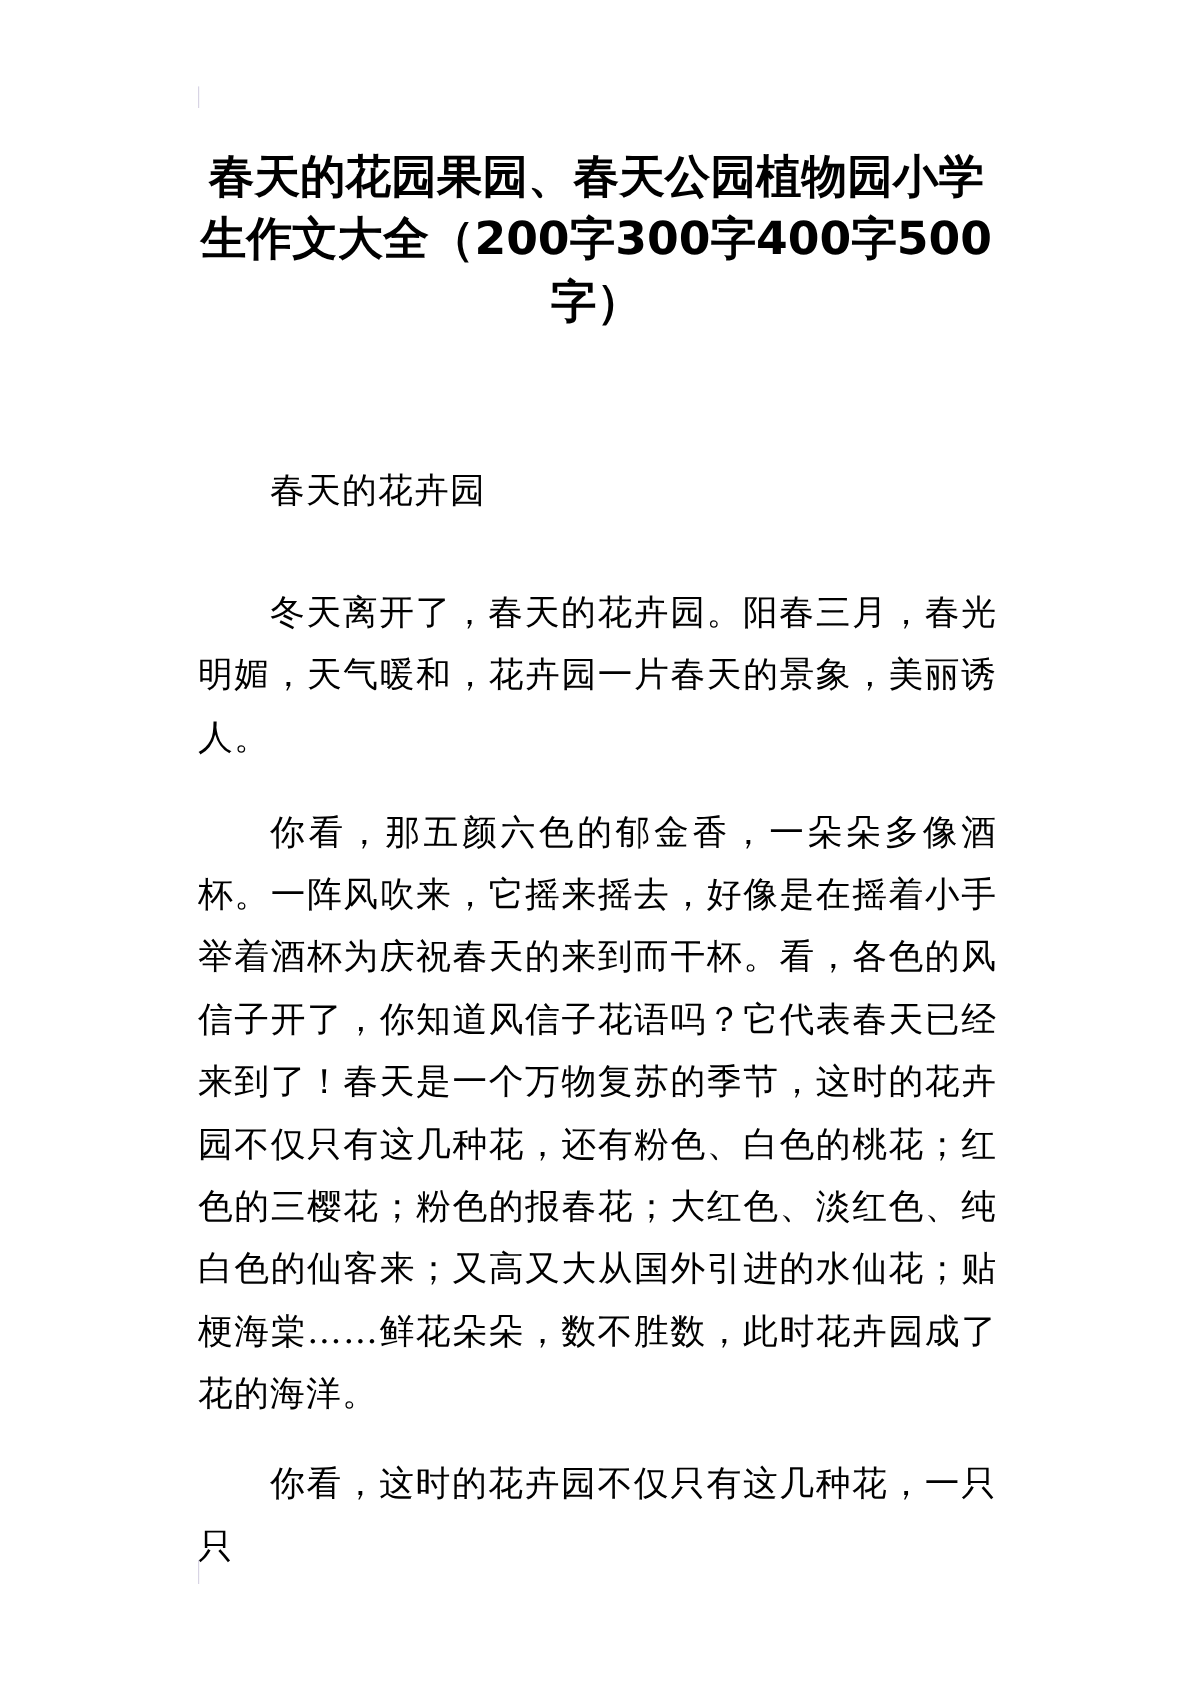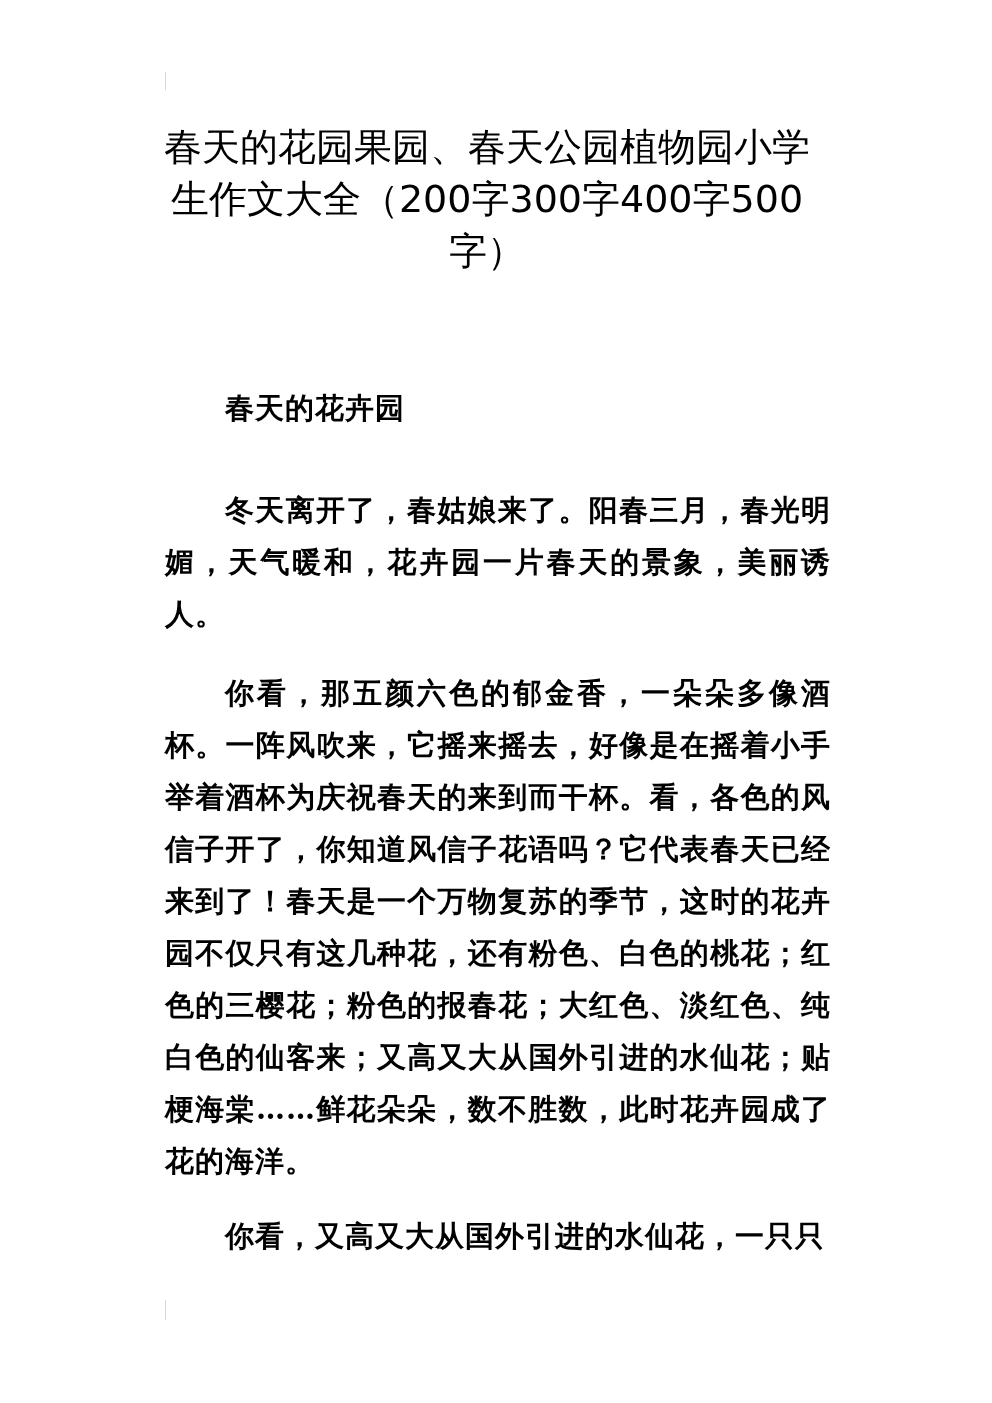--- a/index.html
+++ b/index.html
@@ -24,58 +24,58 @@
     .corner-mark {
       position: absolute;
       width: 1px;
       background: #d8d4e4;
     }
     .corner-mark.top { left: 165px; top: 72px; height: 18px; }
     .corner-mark.bottom { left: 165px; top: 1300px; height: 20px; }
 
     .title {
       position: absolute;
-      left: 155px;
+      left: 165px;
       top: 121px;
       width: 664px;
       margin: 0;
       font-family: "DejaVu Sans", "Liberation Sans", sans-serif;
-      font-weight: normal;
+      font-weight: bold;
       font-size: 38px;
       line-height: 52px;
       text-align: center;
       letter-spacing: 0px;
     }
     .body-text {
       position: absolute;
       left: 165px;
       width: 666px;
       font-family: "DejaVu Serif", "Liberation Serif", serif;
       font-size: 29px;
       line-height: 52px;
       letter-spacing: 1px;
       margin: 0;
       text-align: justify;
     }
-    .indent { text-indent: 60px; font-weight: bold; }
+    .indent { text-indent: 60px; }
     .section-heading { top: 382px; }
     .p1 { top: 484px; }
     .p2 { top: 667px; }
     .p3 { top: 1210px; }
   </style>
 </head>
 <body>
 
 <div class="page">
   <div class="corner-mark top"></div>
 
   <h1 class="title">春天的花园果园、春天公园植物园小学生作文大全（200字300字400字500字）</h1>
 
   <p class="body-text indent section-heading">春天的花卉园</p>
 
-  <p class="body-text indent p1">冬天离开了，春姑娘来了。阳春三月，春光明媚，天气暖和，花卉园一片春天的景象，美丽诱人。</p>
+  <p class="body-text indent p1">冬天离开了，春天的花卉园。阳春三月，春光明媚，天气暖和，花卉园一片春天的景象，美丽诱人。</p>
 
   <p class="body-text indent p2">你看，那五颜六色的郁金香，一朵朵多像酒杯。一阵风吹来，它摇来摇去，好像是在摇着小手举着酒杯为庆祝春天的来到而干杯。看，各色的风信子开了，你知道风信子花语吗？它代表春天已经来到了！春天是一个万物复苏的季节，这时的花卉园不仅只有这几种花，还有粉色、白色的桃花；红色的三樱花；粉色的报春花；大红色、淡红色、纯白色的仙客来；又高又大从国外引进的水仙花；贴梗海棠……鲜花朵朵，数不胜数，此时花卉园成了花的海洋。</p>
 
-  <p class="body-text indent p3">你看，又高又大从国外引进的水仙花，一只只</p>
+  <p class="body-text indent p3">你看，这时的花卉园不仅只有这几种花，一只只</p>
 
   <div class="corner-mark bottom"></div>
 </div>
 
 </body></html>

